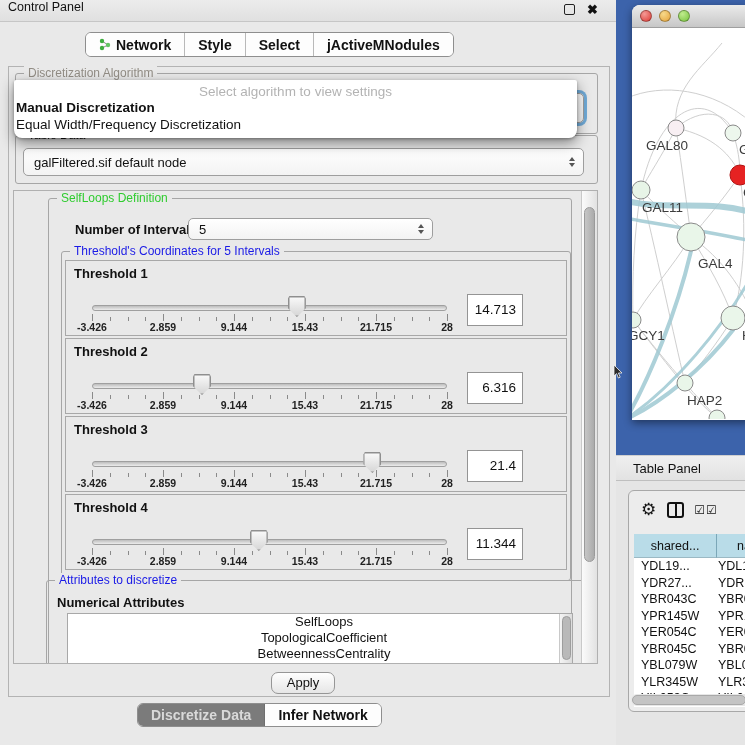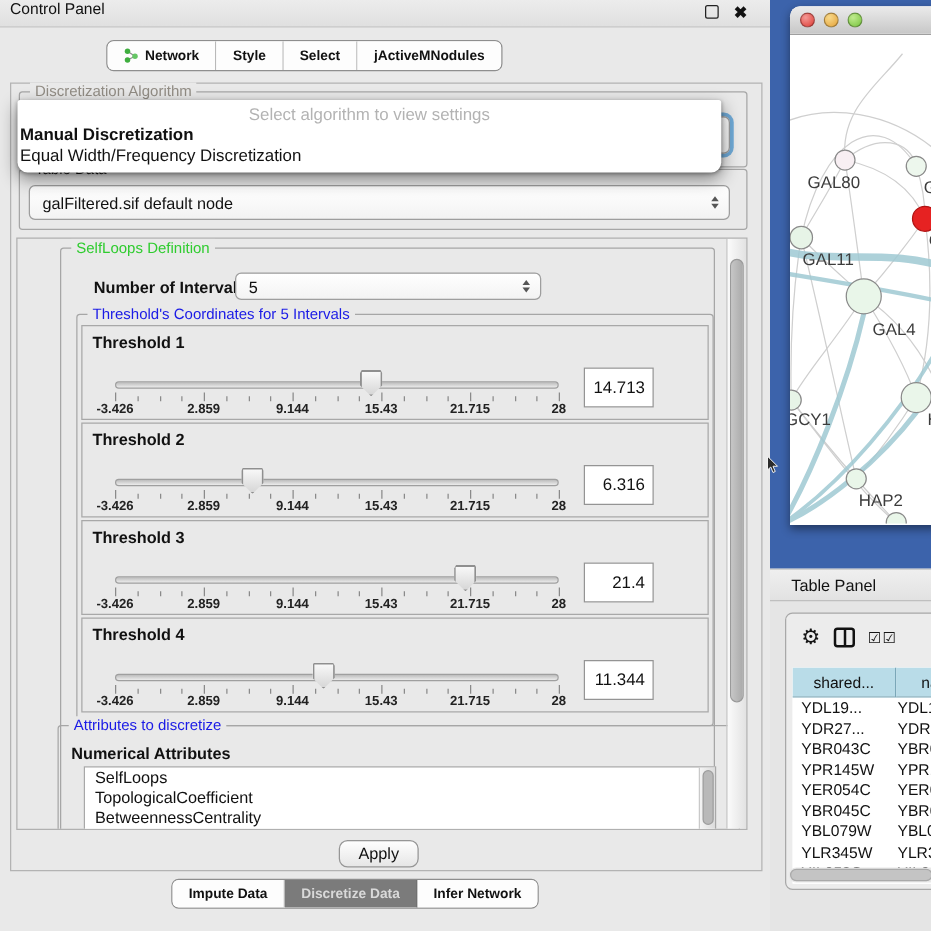--- a/index.html
+++ b/index.html
@@ -11,21 +11,21 @@
   .control-panel { position:absolute; left:0; top:0; width:616px; height:745px; background:#e9e9e9; }
   .cp-titlebar { position:absolute; left:0; top:0; width:616px; height:22px; background:linear-gradient(#ececec,#e0e0e0); border-bottom:1px solid #c6c6c6; display:flex; }
   .cp-title { font-size:12.5px; color:#111; padding-left:8px; }
   .cp-win-btns { position:absolute; right:18px; top:4px; display:flex; gap:12px; align-items:center; }
   .float-icon { width:11px; height:11px; border:1.5px solid #222; border-radius:2px; }
   .close-icon { font-size:13px; font-weight:bold; color:#111; line-height:11px; }
 
   .tabs { position:absolute; display:flex; border:1px solid #8e8e8e; border-radius:6px; overflow:hidden; background:#fdfdfd; }
   .top-tabs { left:85px; top:32px; height:25px; }
   .bottom-tabs { left:137px; top:703px; height:24px; }
-  .tab { display:flex; align-items:center; gap:5px; padding:0 13px; font-size:11px; font-weight:bold; color:#111; background:#fdfdfd; border-right:1px solid #b9b9b9; cursor:default; }
+  .tab { display:flex; align-items:center; gap:5px; padding:0 13px; font-size:14px; font-weight:bold; color:#111; background:#fdfdfd; border-right:1px solid #b9b9b9; cursor:default; }
   .tab:last-child { border-right:none; }
   .tab.active { background:#7b7b7b; color:#d9d9d9; border-right-color:#6f6f6f; }
   .net-icon { display:inline-block; width:12px; height:13px; }
 
   .cp-content { position:absolute; left:8px; top:66px; width:602px; height:631px; border:1px solid #b3b3b3; background:#e9e9e9; }
 
   
   .group { position:absolute; border:1px solid #a6a6a6; border-radius:3px; }
   .group-title { position:absolute; top:-8px; left:8px; background:#e9e9e9; padding:0 4px; font-size:12px; white-space:nowrap; }
   .t-black { color:#111; }
@@ -59,21 +59,21 @@
   .sl-thumb { position:absolute; top:35px; width:18px; height:21px; background:linear-gradient(#fbfbfb,#d4d4d4); clip-path:polygon(8% 0,92% 0,100% 12%,100% 58%,50% 100%,0 58%,0 12%); box-shadow:inset 0 0 0 1.5px #8f8f8f; }
   .ticks { position:absolute; left:26px; top:53px; width:355px; height:8px; }
   .tick { position:absolute; top:3px; width:1px; height:4px; background:#8a8a8a; }
   .tick.major { top:0; height:7px; }
   .scale-labels { position:absolute; left:26px; top:60px; width:355px; height:13px; }
   .scale-label { position:absolute; transform:translateX(-50%); font-size:10.5px; font-weight:bold; color:#222; white-space:nowrap; }
   .thr-value { position:absolute; left:401px; top:33px; width:56px; height:32px; background:#fff; border:1px solid #949494; font-size:13.5px; color:#111; text-align:right; padding:7px 6px 0 0; }
 
   
   .attr-label { position:absolute; left:10px; top:14px; font-size:13px; font-weight:bold; color:#111; }
-  .listbox { position:absolute; left:20px; top:32px; width:506px; height:90px; background:#fff; border:1px solid #a8a8a8; overflow:hidden; }
+  .listbox { position:absolute; left:20px; top:32px; width:506px; height:90px; background:#fff; border:1px solid #a8a8a8; overflow:hidden;text-align:center; }
   .list-item { font-size:13px; color:#111; padding-left:8px; height:16px; line-height:16px; white-space:nowrap; }
   .list-scroll { position:absolute; right:0; top:0; width:13px; height:100%; background:linear-gradient(to right,#f4f4f4,#dcdcdc); border-left:1px solid #c9c9c9; }
   .list-scroll-thumb { position:absolute; left:2px; top:2px; width:9px; height:44px; background:#b9b9b9; border:1px solid #9d9d9d; border-radius:5px; }
 
   .apply-btn { position:absolute; left:262px; top:605px; width:64px; height:22px; background:linear-gradient(#fefefe,#e6e6e6); border:1px solid #969696; border-radius:7px; font-size:13px; color:#111; text-align:center; line-height:20px; }
 
   
   .desktop { position:absolute; left:616px; top:0; width:129px; height:455px; background:#3c63ab; overflow:hidden; }
   .net-window { position:absolute; left:16px; top:5px; width:118px; height:415px; background:#fff; border-radius:8px 0 0 0; box-shadow:0 3px 8px rgba(0,0,0,.45); }
   .net-titlebar { height:23px; background:linear-gradient(#ebebeb,#c7c7c7); border-radius:8px 0 0 0; border-bottom:1px solid #9f9f9f; display:flex; align-items:center; padding-left:8px; gap:7px; }
@@ -361,23 +361,20 @@
 
         <div class="vscroll">
           <div class="vscroll-thumb"></div>
         </div>
       </div>
 
       <div class="apply-btn">Apply</div>
     </div>
 
     <div class="tabs bottom-tabs">
-      <div class="tab">
-          <span>Impute Data</span>
-        </div>
       <div class="tab active">
           <span>Discretize Data</span>
         </div>
       <div class="tab">
           <span>Infer Network</span>
         </div>
     </div>
   </section>
 
   <section class="desktop">

